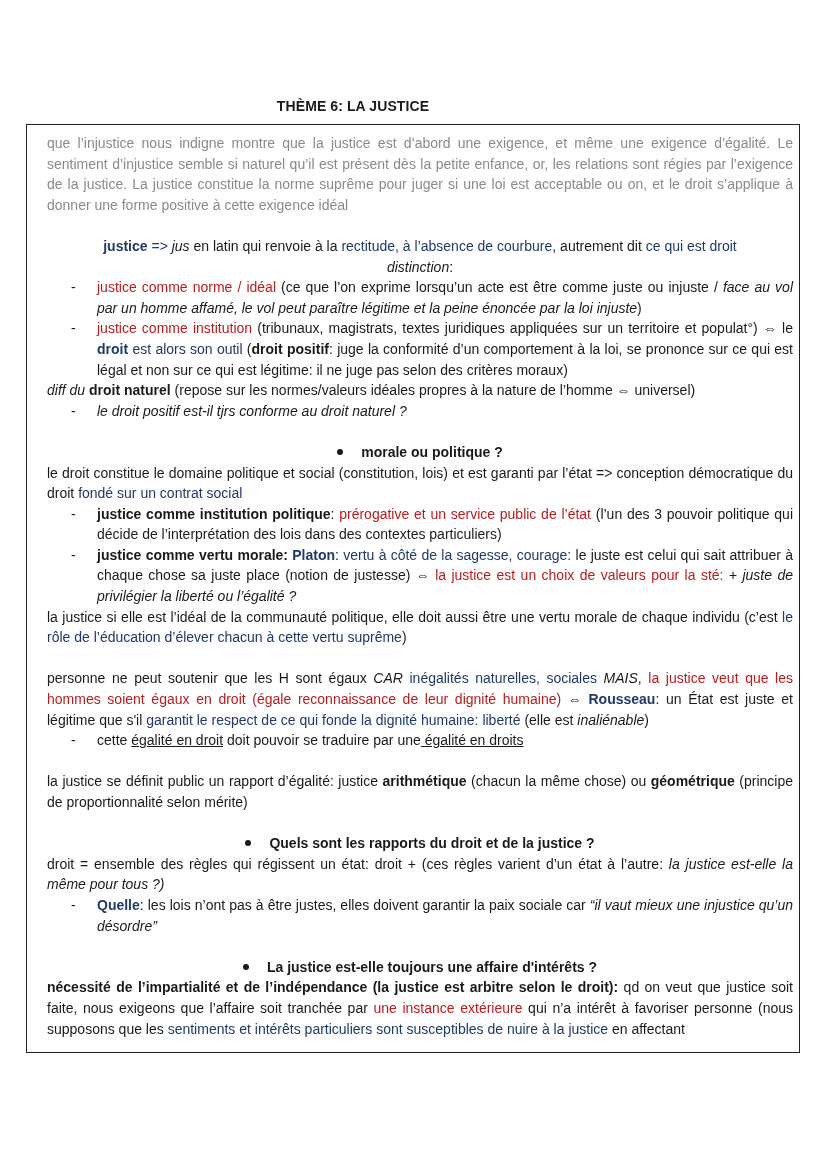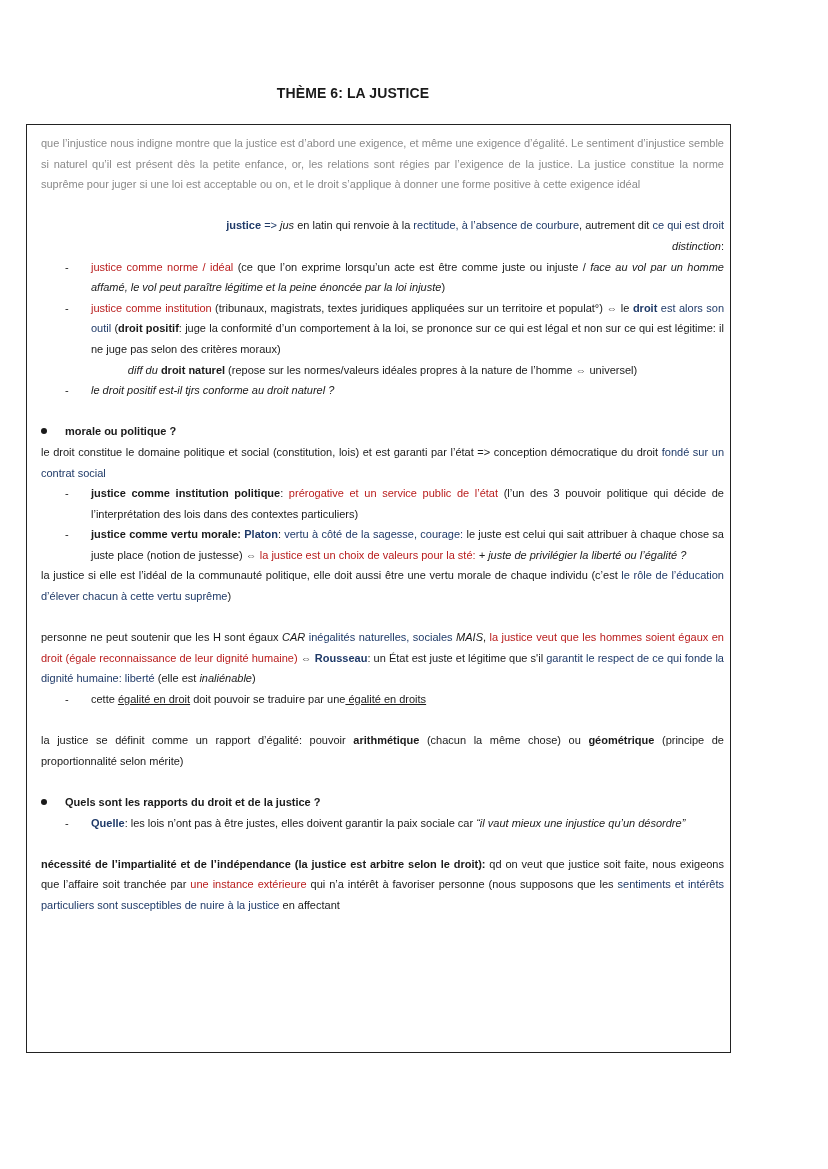--- a/index.html
+++ b/index.html
@@ -1,61 +1,61 @@
 <!DOCTYPE html>
 <html><head>
 <meta charset="utf-8">
 <style>
   html, body { margin:0; padding:0; background:#fff; }
   body { width:828px; height:1169px; position:relative; overflow:hidden;
          font-family:"Liberation Sans", sans-serif; color:#1a1a1a; }
-  .title { position:absolute; top:85px; left:0; width:706px; text-align:center;
+  .title { position:absolute; top:98px; left:0; width:706px; text-align:center;
            font-weight:bold; font-size:14px; letter-spacing:0.1px; }
-  .box { position:absolute; left:26px; top:124px; width:705px; height:929px;
-         border:1.6px solid #222; box-sizing:border-box; padding:8px 6px 0 14px;
-         font-size:11px; line-height:20.6px; }
+  .box { position:absolute; left:26px; top:124px; width:774px; height:929px;
+         border:1.6px solid #222; box-sizing:border-box; padding:8px 6px 0 20px;
+         font-size:14px; line-height:20.6px; }
   p { margin:0; text-align:justify; }
   .gray { color:#8a8a8a; }
   .red { color:#b91c1c; }
   .blue { color:#1f3a68; }
   .b { font-weight:bold; }
   .i { font-style:italic; }
   .u { text-decoration:underline; }
   .gap { height:20.6px; }
   .li { position:relative; padding-left:50px; text-align:justify; }
   .li .dash { position:absolute; left:24px; top:0; }
-  .heading { font-weight:bold; position:relative; }
+  .heading { text-align:center; font-weight:bold; position:relative; }
   .heading .dot { display:inline-block; width:6px; height:6px; border-radius:50%;
                   background:#1a1a1a; margin-right:18px; vertical-align:middle; position:relative; top:-1px; }
 </style>
 </head>
 <body>
 
 <div class="title">THÈME 6: LA JUSTICE</div>
 
 <div class="box">
 
   <p class="gray">que l’injustice nous indigne montre que la justice est d’abord une exigence, et même une exigence d’égalité. Le sentiment d’injustice semble si naturel qu’il est présent dès la petite enfance, or, les relations sont régies par l’exigence de la justice. La justice constitue la norme suprême pour juger si une loi est acceptable ou on, et le droit s’applique à donner une forme positive à cette exigence idéal</p>
   <div class="gap"></div>
 
-  <p style="text-align:right;">
+  <p style="text-align:center;">
     <span class="b blue">justice</span><span class="blue"> =&gt; </span><span class="i">jus</span><span> en latin qui renvoie à la </span><span class="blue">rectitude, à l’absence de courbure</span><span>, autrement dit </span><span class="blue">ce qui est droit</span><br>
     <span class="i">distinction</span><span>:</span>
   </p>
 
   <div class="li">
     <span class="dash">-</span>
     <span class="red">justice comme norme / idéal</span><span> (ce que l’on exprime lorsqu’un acte est être comme juste ou injuste / </span><span class="i">face au vol par un homme affamé, le vol peut paraître légitime et la peine énoncée par la loi injuste</span><span>)</span>
   </div>
   <div class="li">
     <span class="dash">-</span>
     <span class="red">justice comme institution</span><span> (tribunaux, magistrats, textes juridiques appliquées sur un territoire et populat°) ⇔ le </span><span class="b blue">droit</span><span class="blue"> est alors son outil</span><span> (</span><span class="b">droit positif</span><span>: juge la conformité d’un comportement à la loi, se prononce sur ce qui est légal et non sur ce qui est légitime: il ne juge pas selon des critères moraux)</span>
   </div>
 
-  <p style="text-align:center;">
+  <p style="text-align:left;">
     <span class="i">diff du</span><span class="b"> droit naturel</span><span> (repose sur les normes/valeurs idéales propres à la nature de l’homme ⇔ universel)</span>
   </p>
   <div class="li">
     <span class="dash">-</span>
     <span class="i">le droit positif est-il tjrs conforme au droit naturel ?</span>
   </div>
 
   <div class="gap"></div>
 
   <div class="heading">
@@ -80,32 +80,38 @@
 
   <p>
     <span>personne ne peut soutenir que les H sont égaux </span><span class="i">CAR</span><span class="blue"> inégalités naturelles, sociales </span><span class="i">MAIS</span><span>, </span><span class="red">la justice veut que les hommes soient égaux en droit (égale reconnaissance de leur dignité humaine)</span><span> ⇔ </span><span class="b blue">Rousseau</span><span>: un État est juste et légitime que s'il </span><span class="blue">garantit le respect de ce qui fonde la dignité humaine: liberté</span><span> (elle est </span><span class="i">inaliénable</span><span>)</span>
   </p>
   <div class="li">
     <span class="dash">-</span>
     <span>cette </span><span class="u">égalité en droit</span><span> doit pouvoir se traduire par une</span><span class="u"> égalité en droits</span>
   </div>
   <div class="gap"></div>
   <p>
-    <span>la justice se définit comme un rapport d’égalité: pouvoir </span><span class="b">arithmétique</span><span> (chacun la même chose) ou </span><span class="b">géométrique</span><span> (principe de proportionnalité selon mérite)</span>
+    <span>la justice se définit public un rapport d’égalité: justice </span><span class="b">arithmétique</span><span> (chacun la même chose) ou </span><span class="b">géométrique</span><span> (principe de proportionnalité selon mérite)</span>
   </p>
 
   <div class="gap"></div>
 
   <div class="heading">
     <span class="dot"></span><span>Quels sont les rapports du droit et de la justice ?</span>
   </div>
+  <p>
+    <span>droit = ensemble des règles qui régissent un état: droit + (ces règles varient d’un état à l’autre: </span><span class="i">la justice est-elle la même pour tous ?)</span>
+  </p>
   <div class="li">
     <span class="dash">-</span>
     <span class="b blue">Quelle</span><span>: les lois n’ont pas à être justes, elles doivent garantir la paix sociale car </span><span class="i">“il vaut mieux une injustice qu’un désordre”</span>
   </div>
 
   <div class="gap"></div>
 
+  <div class="heading">
+    <span class="dot"></span><span>La justice est-elle toujours une affaire d'intérêts ?</span>
+  </div>
   <p>
     <span class="b">nécessité de l’impartialité et de l’indépendance (la justice est arbitre selon le droit):</span><span> qd on veut que justice soit faite, nous exigeons que l’affaire soit tranchée par </span><span class="red">une instance extérieure</span><span> qui n’a intérêt à favoriser personne (nous supposons que les </span><span class="blue">sentiments et intérêts particuliers sont susceptibles de nuire à la justice</span><span> en affectant</span>
   </p>
 
 </div>
 
 </body></html>

